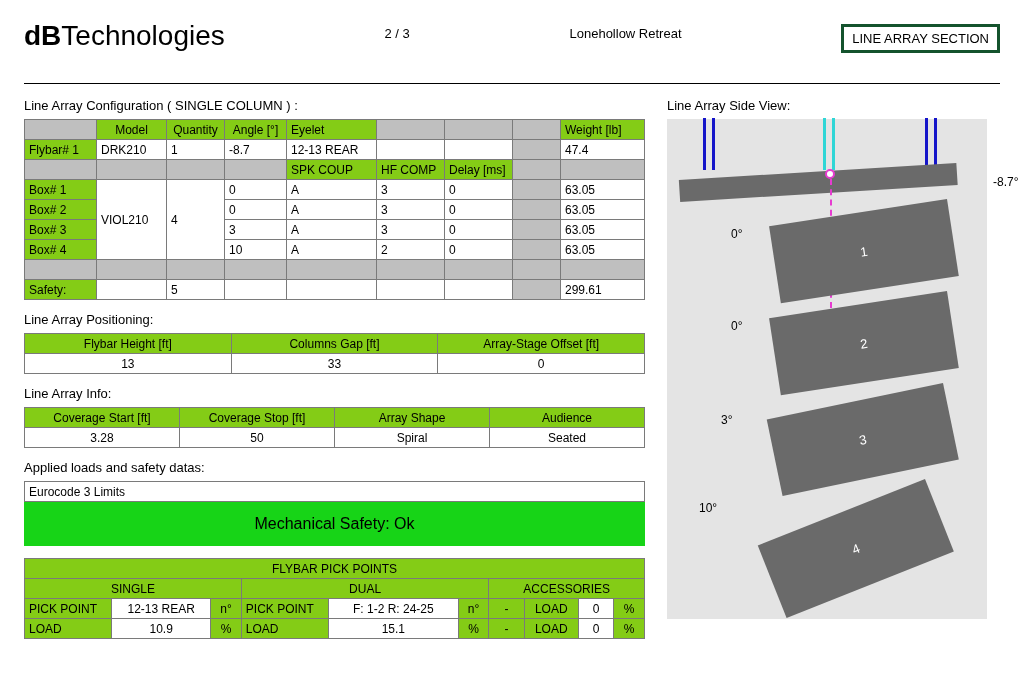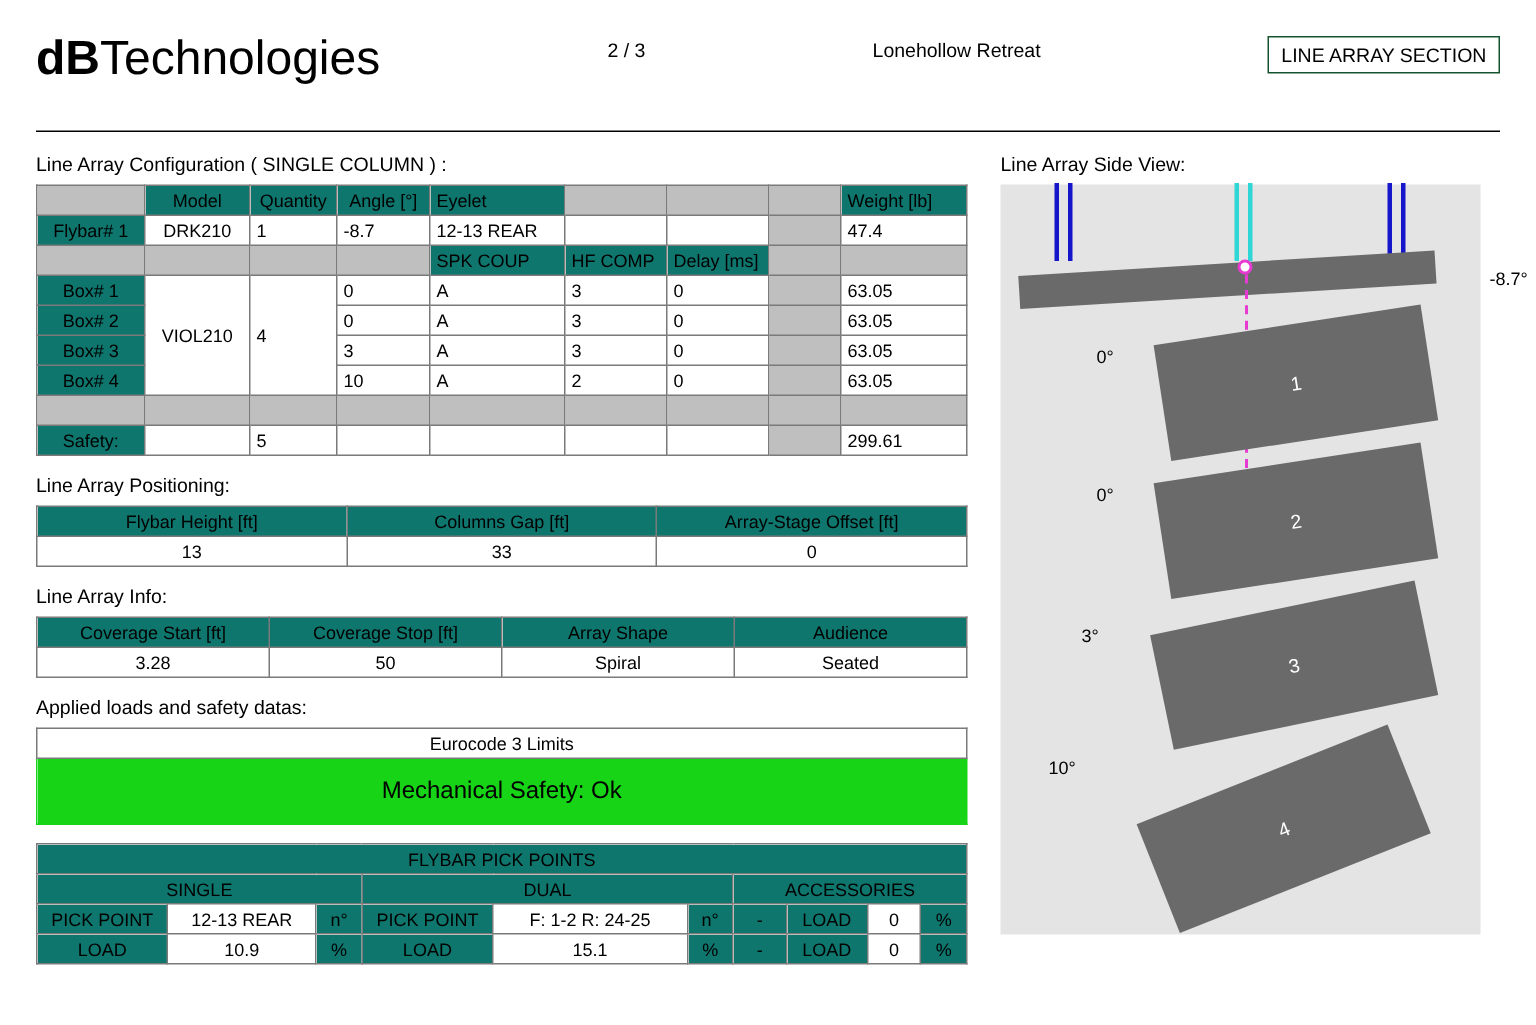--- a/index.html
+++ b/index.html
@@ -12,28 +12,28 @@
     background: #fff;
     width: 1024px;
   }
   .header {
     display: flex;
     align-items: flex-start;
     justify-content: space-between;
     margin-bottom: 30px;
   }
   .logo {
-    font-size: 32px;
+    font-size: 28px;
     font-weight: 300;
   }
   .logo .bold { font-weight: 900; }
   .page-num { font-size: 13px; margin-top: 6px; }
   .venue { font-size: 13px; margin-top: 6px; }
   .section-badge {
-    border: 1px solid #14532d;
+    border: 3px solid #14532d;
     padding: 4px 8px;
     font-size: 13px;
     font-weight: 400;
     margin-top: 4px;
   }
   hr.rule { border: none; border-top: 1px solid #000; margin: 0 0 14px 0; }
   .two-col {
     display: flex;
     gap: 22px;
   }
@@ -51,23 +51,23 @@
   td, th {
     border: 1px solid #7a7a7a;
     padding: 2px 4px;
     font-size: 12px;
     height: 20px;
     text-align: center;
     background: #fff;
     overflow: hidden;
     white-space: nowrap;
   }
-  .hdr { background: #0f766e; }
+  .hdr { background: #84cc16; }
   .blank { background: #bfbfbf; }
-  .lbl { text-align: center; }
+  .lbl { text-align: left; }
   .r { text-align: left; padding-right: 6px; }
   .green-row td, td.green {
     background: #17d417;
     color: #000;
     font-size: 16px;
     border-color: #17d417;
     height: 26px;
   }
   .status-row td { height:44px; font-size:16px; }
   .small-spacer { height: 12px; }

